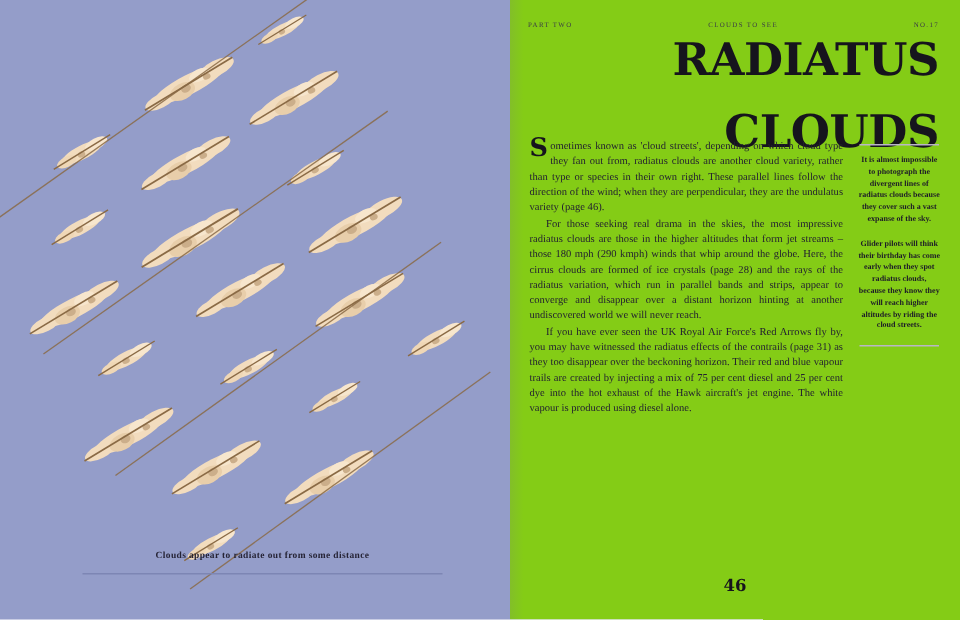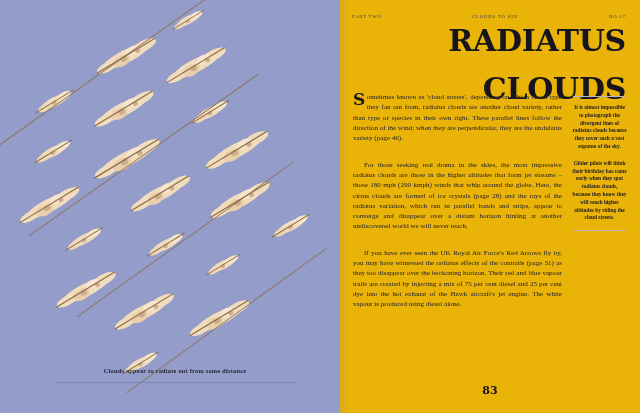--- a/index.html
+++ b/index.html
@@ -48,21 +48,21 @@
   #caption-rule {
     margin-top:7px;
     height:1px;
     background:#7d86b4;
   }
 
   
   #right-page {
     position:relative;
     width:300px; height:413px;
-    background:#eab308;
+    background:#84cc16;
   }
 
   #running-head {
     position:absolute;
     top:14px; left:12px; right:14px;
     display:flex;
     justify-content:space-between;
     align-items:baseline;
     font-family:"Liberation Serif", serif;
     font-size:4.6px;
@@ -101,21 +101,21 @@
   #main-column p {
     font-family:"Liberation Serif", serif;
     font-size:7.05px;
     line-height:1.465;
     color:#232130;
     text-align:justify;
     text-indent:11px;
     hyphens:none;
   }
   #main-column p.first { text-indent:0; }
-  #main-column p + p { margin-top:16px; }
+  #main-column p + p { margin-top:0px; }
 
   .dropcap {
     float:left;
     font-family:"DejaVu Serif", serif;
     font-weight:bold;
     font-size:17px;
     line-height:0.82;
     padding:1px 1.5px 0 0;
     color:#16141d;
   }
@@ -298,17 +298,17 @@
       </div>
 
       <div id="side-column">
         <div class="note-rule"></div>
         <div class="side-note">It is almost impossible to photograph the divergent lines of radiatus clouds because they cover such a vast expanse of the sky.</div>
         <div class="side-note second">Glider pilots will think their birthday has come early when they spot radiatus clouds, because they know they will reach higher altitudes by riding the cloud streets.</div>
         <div class="note-rule bottom"></div>
       </div>
     </div>
 
-    <div id="page-number">83</div>
+    <div id="page-number">46</div>
   </div>
 
   <div id="gutter-shadow"></div>
 </div>
 
 </body></html>

